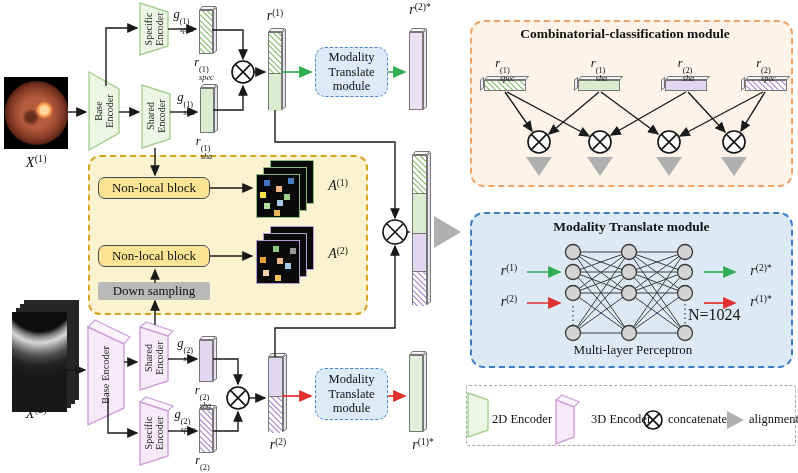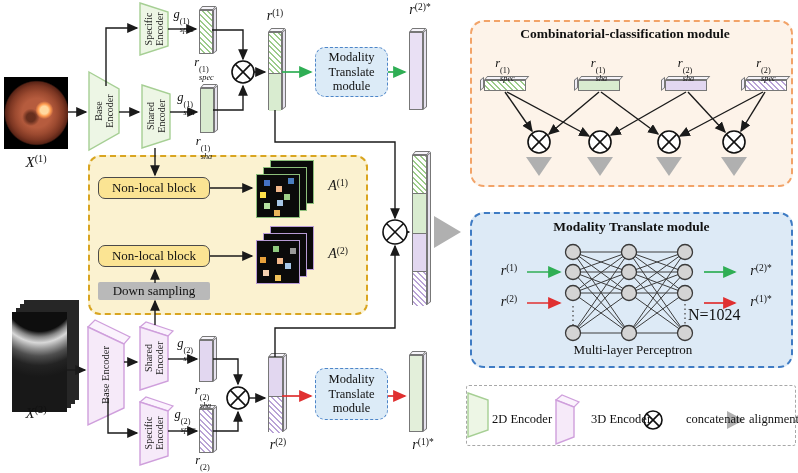--- a/index.html
+++ b/index.html
@@ -226,21 +226,21 @@
 
   <div class="enc-label" style="left:77px;top:96px;width:54px;height:30px;">Base Encoder</div>
   <div class="enc-label" style="left:127px;top:15px;width:54px;height:28px;">Specific Encoder</div>
   <div class="enc-label" style="left:129px;top:102px;width:54px;height:28px;">Shared Encoder</div>
   <div class="enc-label" style="left:76px;top:357px;width:60px;height:36px;font-size:10.5px;">Base Encoder</div>
   <div class="enc-label" style="left:127px;top:344px;width:54px;height:28px;">Shared Encoder</div>
   <div class="enc-label" style="left:127px;top:419px;width:54px;height:28px;">Specific Encoder</div>
 
   <div class="legend-item" style="left:492px;top:412px;">2D Encoder</div>
   <div class="legend-item" style="left:559px;top:412px;margin-left:32px;">3D Encoder</div>
-  <div class="legend-item" style="left:686px;top:412px;">concatenate</div>
+  <div class="legend-item" style="left:668px;top:412px;">concatenate</div>
   <div class="legend-item" style="left:749px;top:412px;">alignment</div>
 
   <svg class="overlay" width="798" height="473" viewBox="0 0 798 473">
     <defs>
       <marker id="ab" markerWidth="9" markerHeight="8" refX="7" refY="3.5" orient="auto">
         <path d="M0,0L8,3.5L0,7Z" fill="#1a1a1a"></path>
         </marker>
       <marker id="ag" markerWidth="9" markerHeight="8" refX="7" refY="3.5" orient="auto">
         <path d="M0,0L8,3.5L0,7Z" fill="#2fae54"></path>
         </marker>

